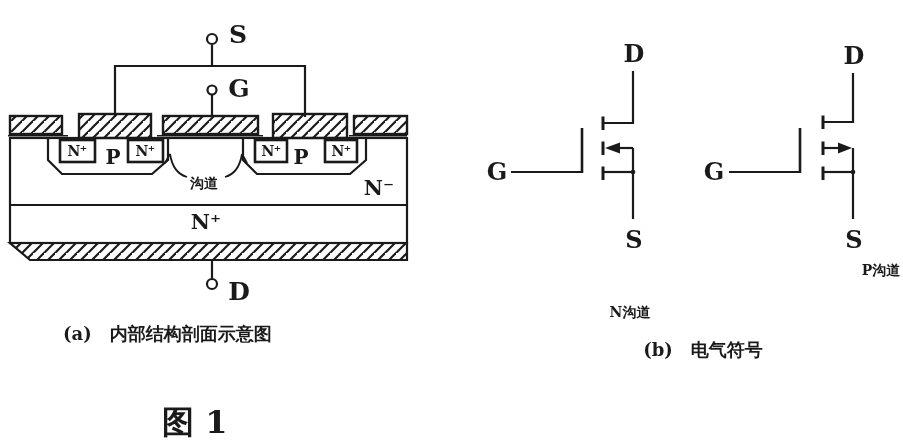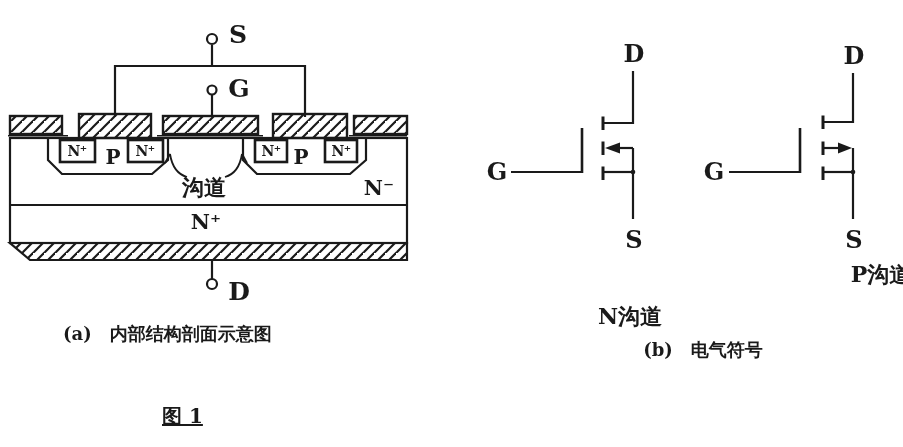--- a/index.html
+++ b/index.html
@@ -7,23 +7,23 @@
          font-family:"Liberation Serif",serif;}
   #artwork{position:absolute;left:0;top:0;}
   .lbl{position:absolute;color:#1a1a1a;font-weight:bold;line-height:1;white-space:nowrap;
        font-family:"DejaVu Serif","Liberation Serif",serif;}
   .ctr{transform:translateX(-50%);}
   .t-big{font-size:25px;}
   .t-sym{font-size:24px;}
   .t-np{font-size:14px;letter-spacing:-0.5px;}
   .t-p{font-size:20px;}
   .t-reg{font-size:21px;}
-  .t-cjk{font-size:22px;}
+  .t-cjk{font-size:14px;}
   .t-cap{font-size:18px;}
-  .t-fig{font-size:20px;text-decoration:underline;}
+  .t-fig{font-size:32px;}
 </style>
 </head>
 <body>
 
 <div id="stage">
 
   <svg id="artwork" width="903" height="447" viewBox="0 0 903 447">
     <defs>
       <pattern id="hatch" width="11" height="11" patternUnits="userSpaceOnUse">
         <path d="M-2,13 L13,-2" stroke="#1a1a1a" stroke-width="2.2" fill="none"></path>

